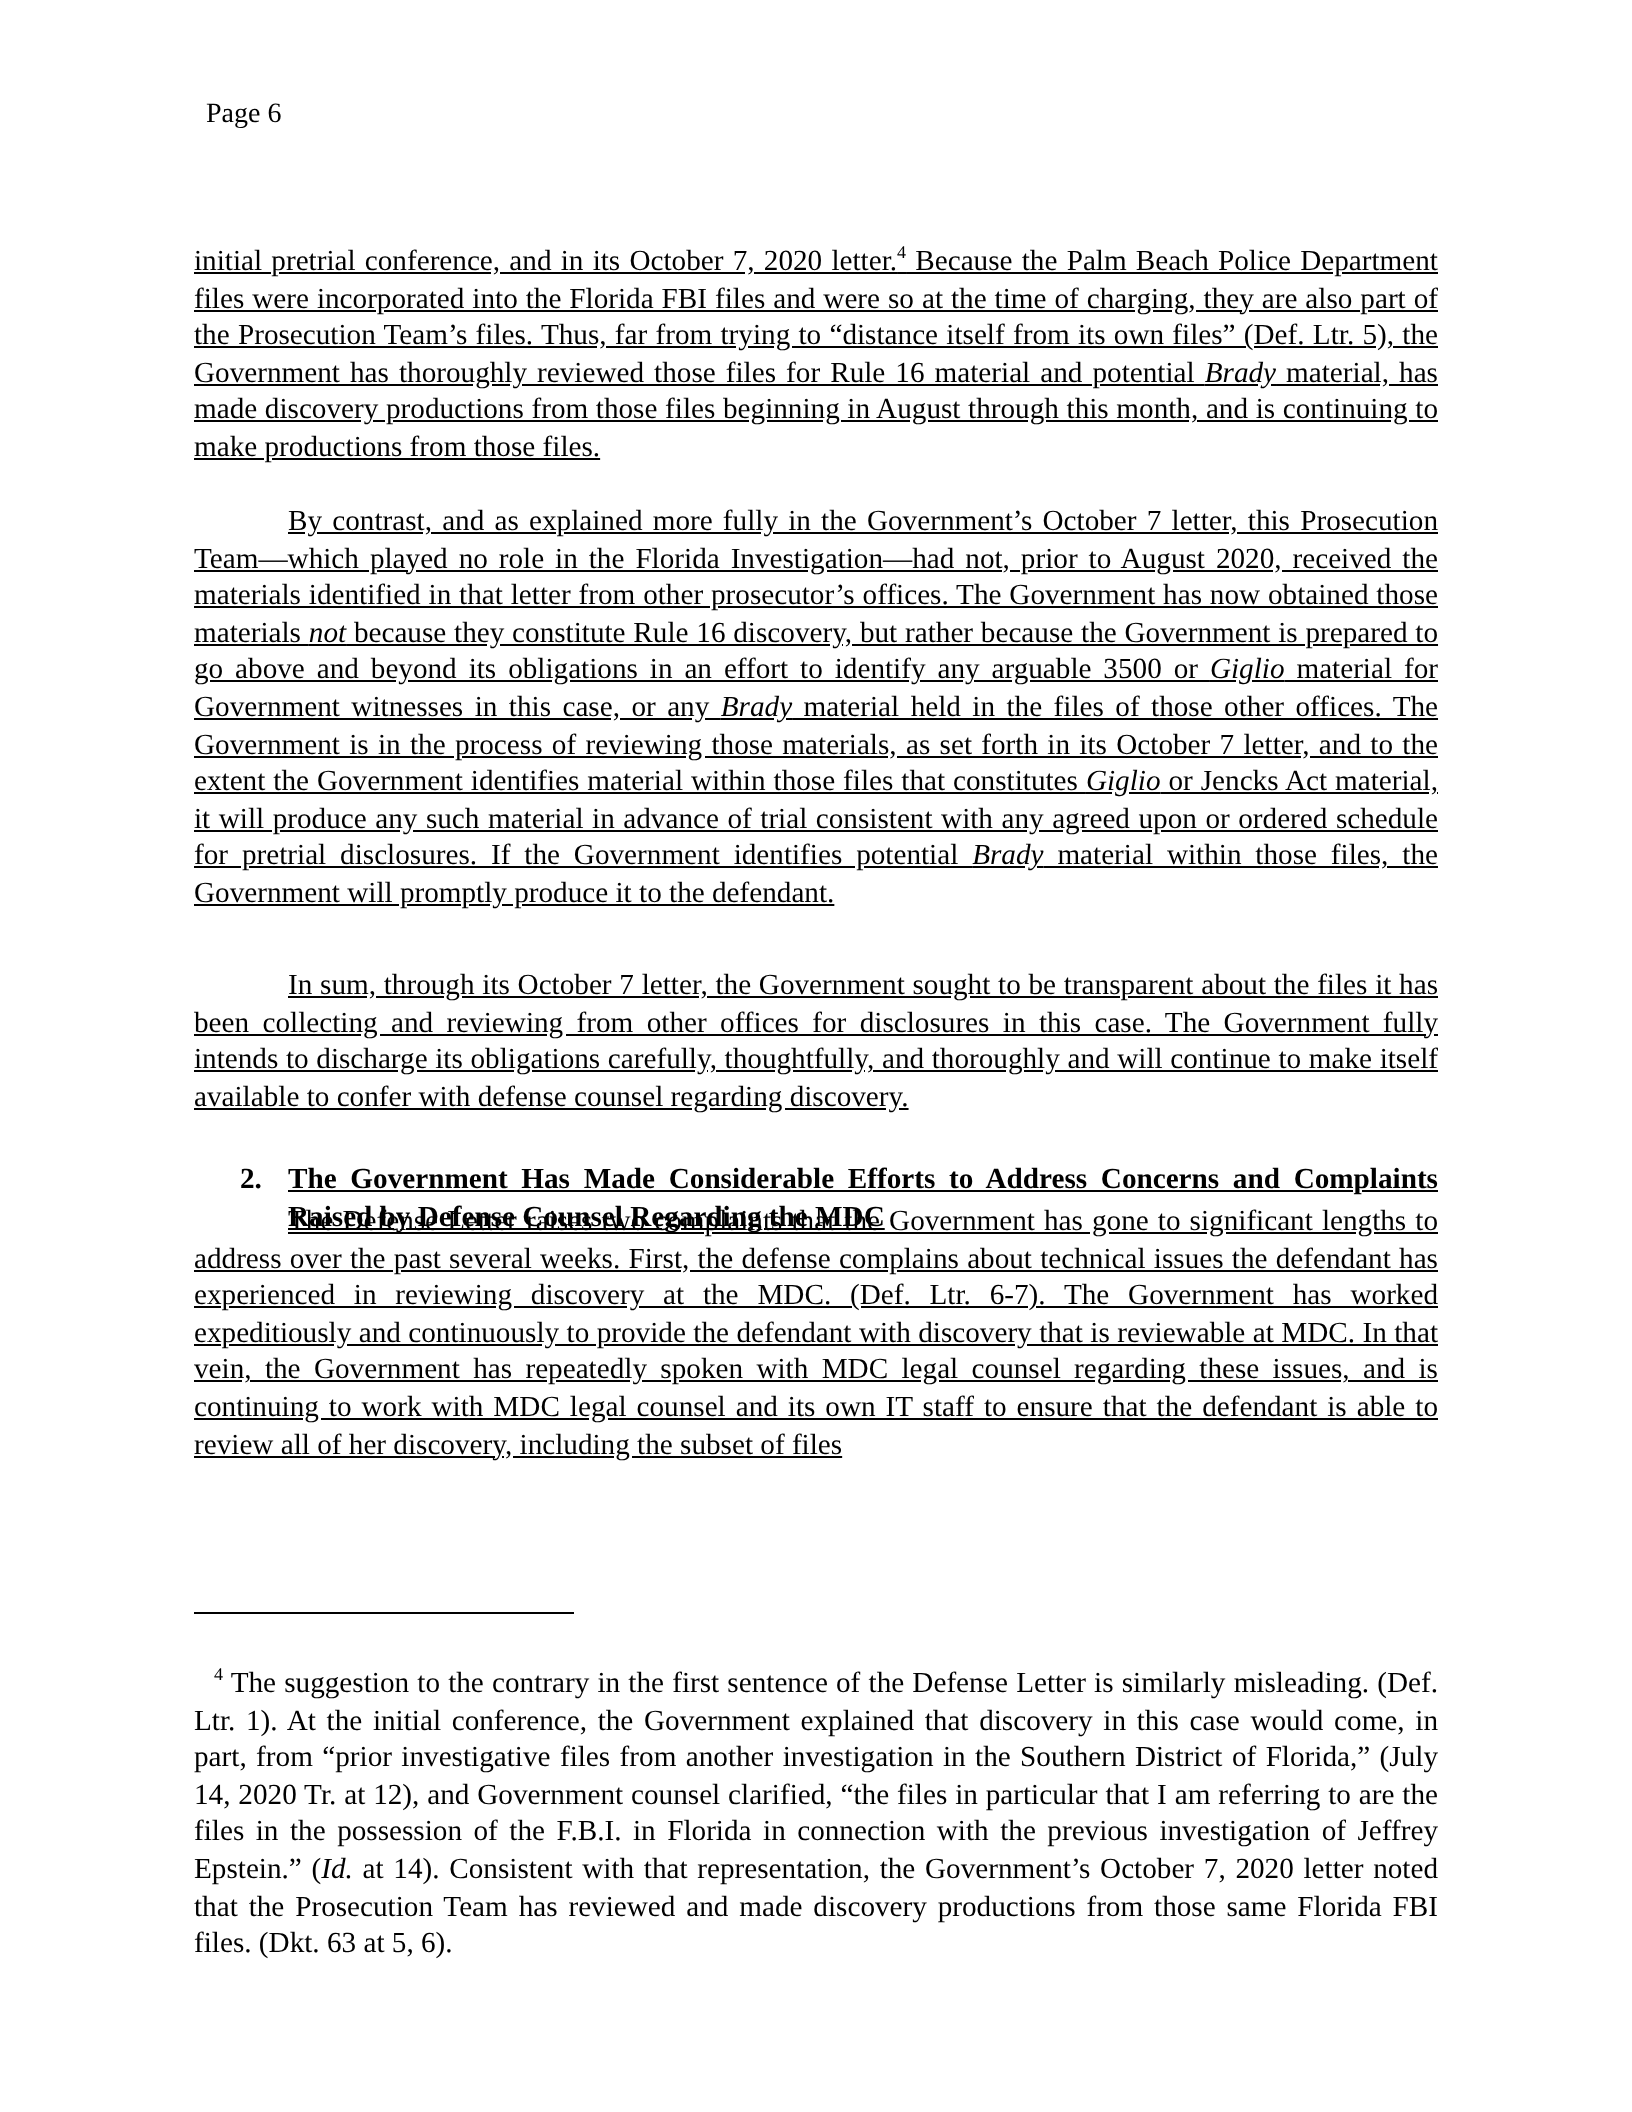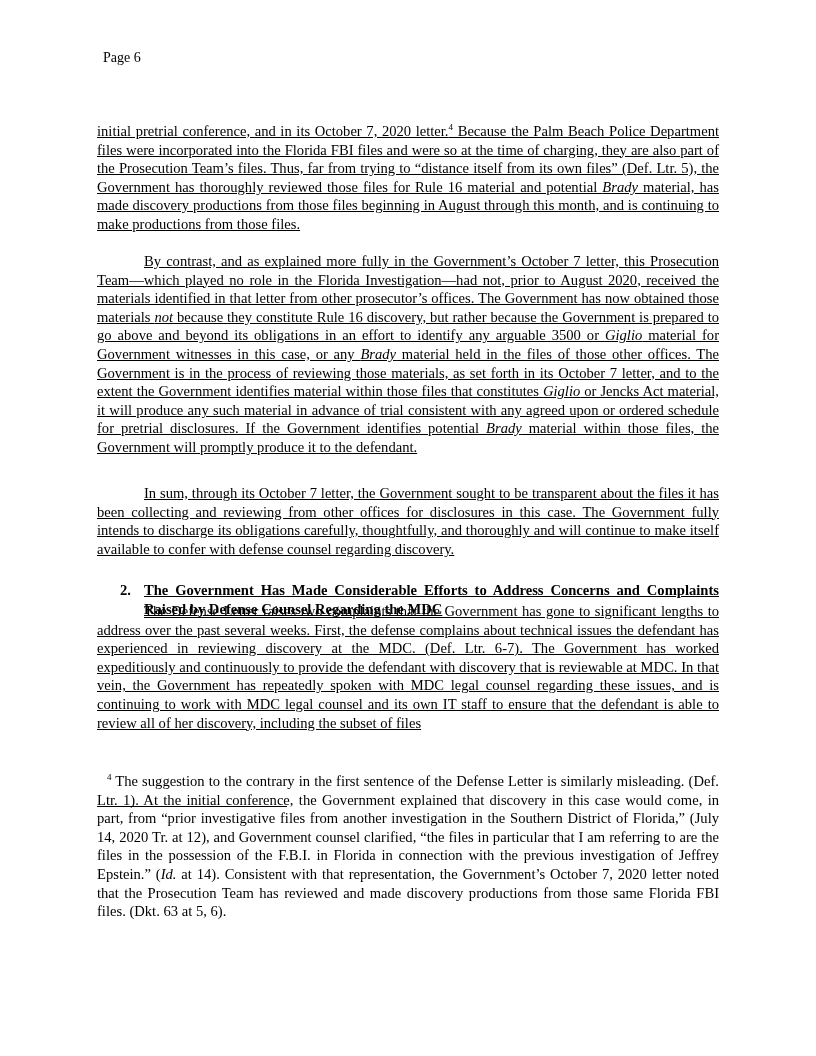--- a/index.html
+++ b/index.html
@@ -27,21 +27,21 @@
       text-align-last: left;
     }
     #heading .num { position: absolute; left: 0; }
     #heading .txt { display: block; padding-left: 24px; text-decoration: underline; }
     #p4 { top: 602px; }
     .footnote-rule {
       position: absolute; left: 97px; top: 806px; width: 190px; height: 0;
       border-top: 1px solid #000;
     }
     .footnote {
-      position: absolute; left: 97px; width: 622px; top: 772px;
+      position: absolute; left: 97px; width: 622px; top: 833px;
       font-size: 14.6px; line-height: 18.6px; text-align: justify;
     }
     .footnote p { margin: 0; text-indent: 10px; }
     sup { font-size: 9px; line-height: 0; vertical-align: 6px; }
     em { font-style: italic; }
   </style>
 </head>
 <body>
 
 <div class="page-header">Page 6</div>

